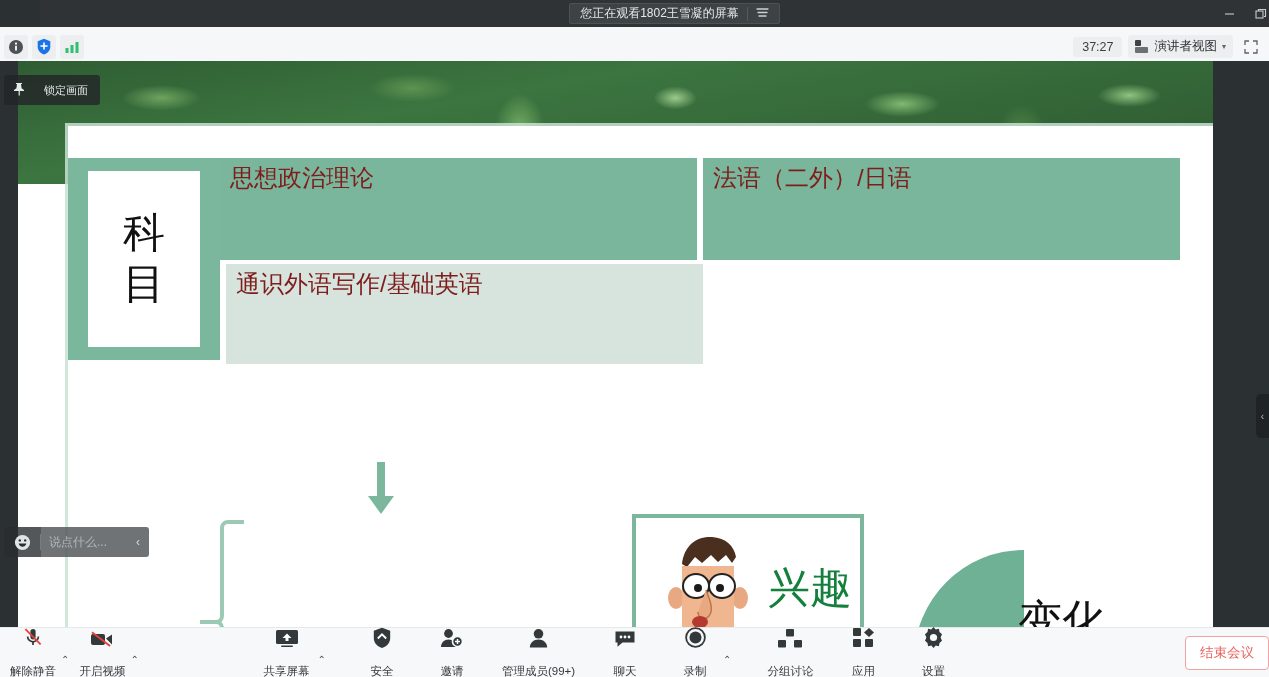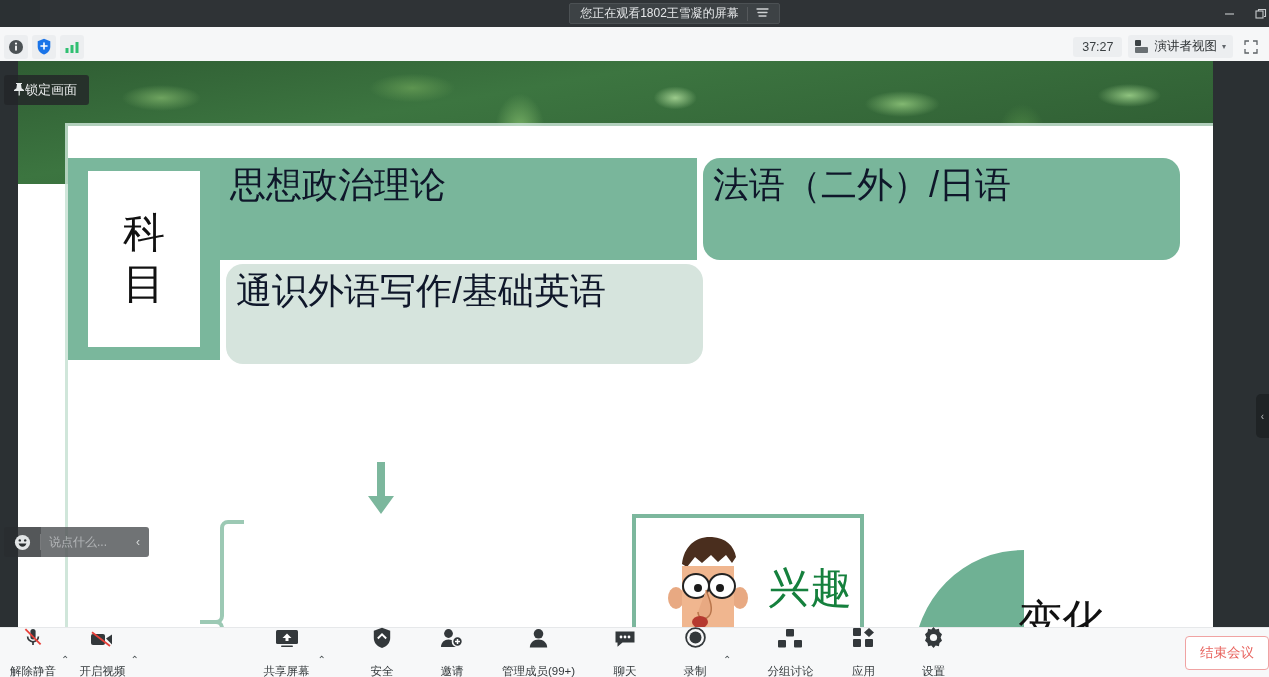--- a/index.html
+++ b/index.html
@@ -93,27 +93,27 @@
     justify-content: center;
   }
   .subject-box {
     width: 112px; height: 176px; background: #fff;
     display: flex; flex-direction: column; align-items: center; justify-content: center;
     font-family: "Liberation Serif", "DejaVu Serif", serif;
     font-size: 42px; line-height: 1.22; color: #111; font-weight: 400;
   }
   .cell {
     display: flex; align-items: flex-start; padding: 6px 0 0 10px;
-    font-size: 36px; color: #0f172a; line-height: 1.18;
+    font-size: 24px; color: #7f1d1d; line-height: 1.18;
     font-family: "Liberation Sans", "DejaVu Sans", sans-serif;
   }
   .c-green { background: #79b69b; }
   .c-light { background: #d6e4dd; }
   .col-a { width: 477px; }
-  .col-b { width: 477px; border-radius: 17px; }
+  .col-b { width: 477px; }
   .row-h1 { height: 102px; }
   .row-h2 { height: 100px; }
   .gap-col { width: 6px; background: #fff; }
 
   .down-arrow { position: absolute; left: 296px; top: 336px; width: 34px; height: 52px; }
 
   
   .listblock { position: absolute; left: 130px; top: 392px; }
   .brace { position: absolute; left: 0; top: 0; width: 52px; height: 216px; }
   .lines {
@@ -135,22 +135,22 @@
   
   .pie { position: absolute; left: 846px; top: 424px; width: 220px; height: 220px; }
   .pie-label {
     position: absolute; left: 950px; top: 466px; font-size: 44px; color: #111;
   }
 
   
   .lockbtn {
     position: absolute; left: 4px; top: 14px; height: 30px;
     background: rgba(35,38,40,.82); color: #e9ebec; border-radius: 3px;
-    display: flex; align-items: center; gap: 0; padding: 0 12px 0 9px;
-    font-size: 13px;
+    display: flex; align-items: center; gap: 19px; padding: 0 12px 0 9px;
+    font-size: 11px;
   }
 
   
   .chatbar {
     position: absolute; left: 4px; top: 466px; height: 30px;
     display: flex; align-items: center; background: rgba(41,45,47,.80);
     border-radius: 3px; overflow: hidden;
   }
   .chat-emoji { width: 36px; display: flex; align-items: center; justify-content: center; color: #dfe2e3; }
   .chat-sep { width: 1px; height: 16px; background: rgba(255,255,255,.22); }

